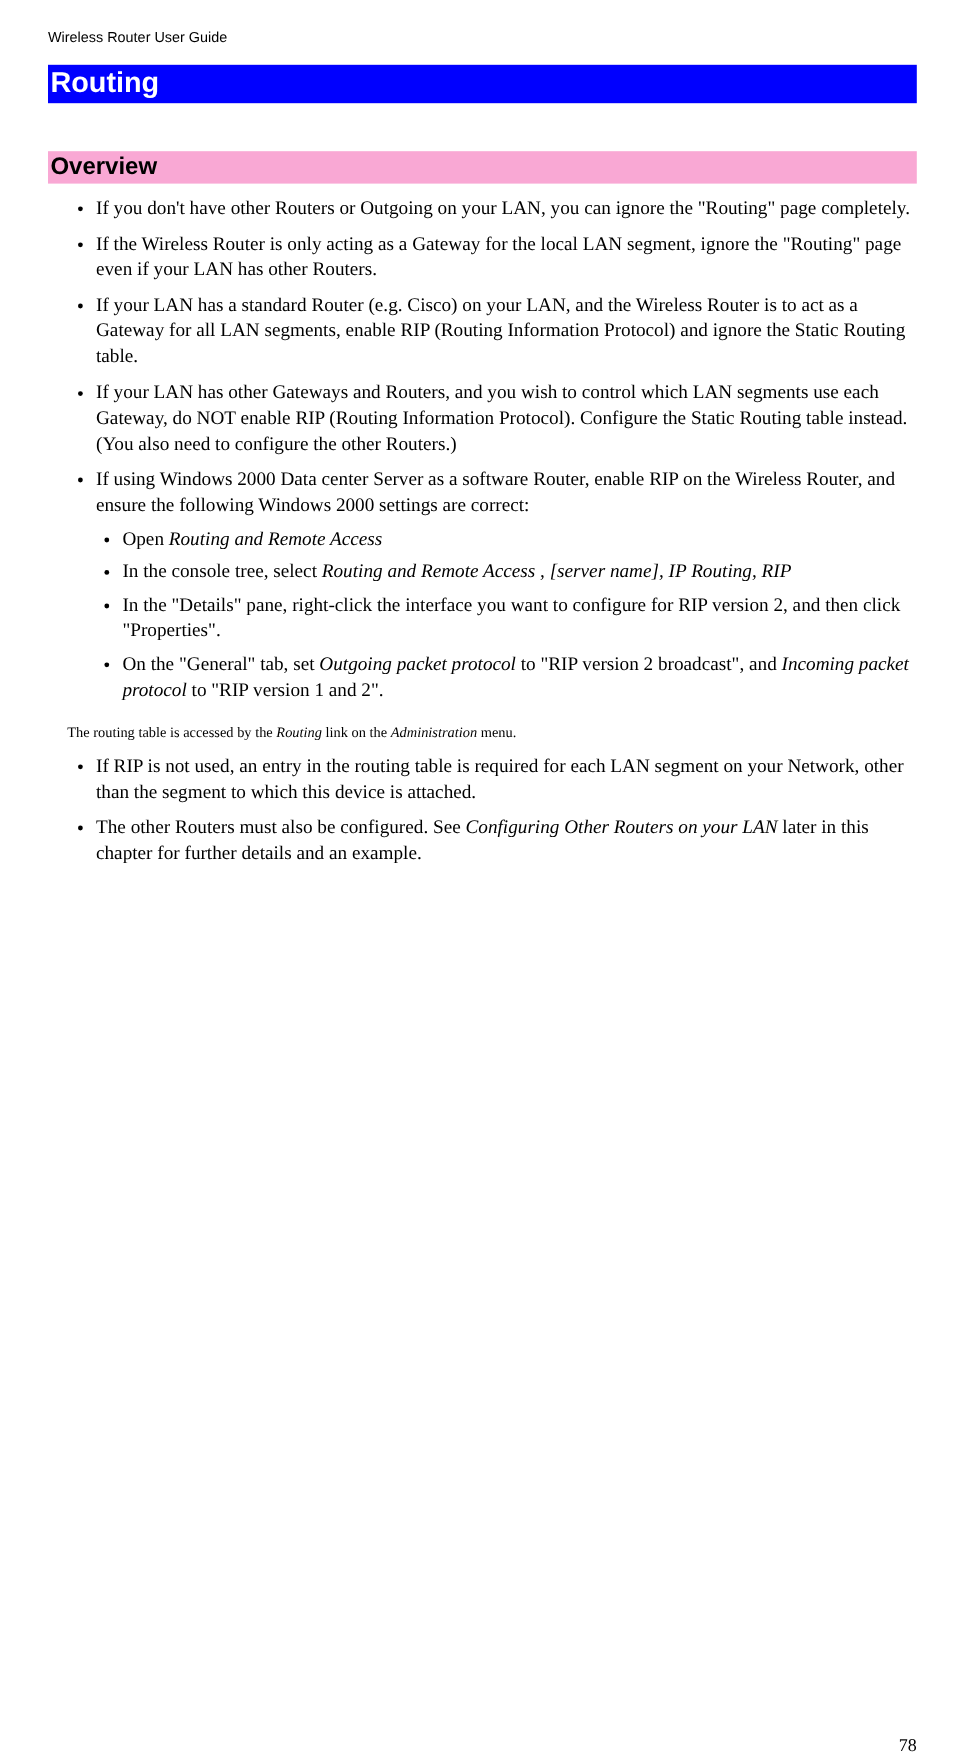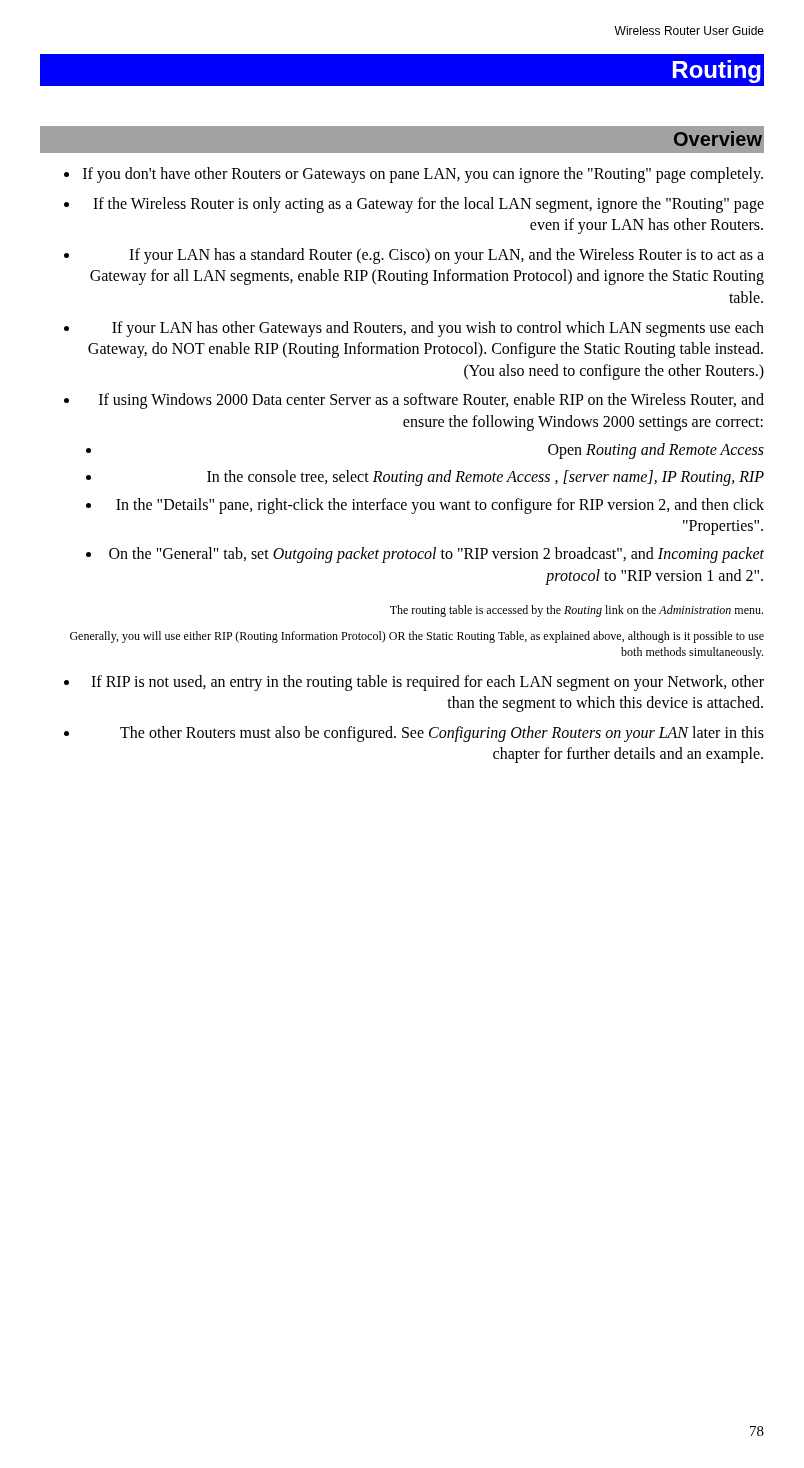--- a/index.html
+++ b/index.html
@@ -8,38 +8,37 @@
     font-family: "Times New Roman", Times, serif;
     background: #ffffff;
     color: #000000;
     width: 804px;
     min-height: 1468px;
     box-sizing: border-box;
     position: relative;
   }
   .page {
     padding: 24px 40px 40px 40px;
-    text-align: right;
   }
   .doc-header {
     font-family: Arial, Helvetica, sans-serif;
     font-size: 12px;
     margin-bottom: 16px;
   }
   .banner {
     background: #0000ff;
     color: #ffffff;
     font-family: Arial, Helvetica, sans-serif;
     font-weight: bold;
     font-size: 24px;
     padding: 2px 2px 2px 2px;
     margin-bottom: 40px;
   }
   .section-heading {
-    background: #a3a3a3;
+    background: #f9a8d4;
     font-family: Arial, Helvetica, sans-serif;
     font-weight: bold;
     font-size: 20px;
     padding: 2px 2px 2px 2px;
     margin-top: 24px;
     margin-bottom: 10px;
   }
   ul.top {
     list-style-type: disc;
     padding-left: 40px;
@@ -74,40 +73,40 @@
   }
   .sub-heading-2 {
     font-family: Arial, Helvetica, sans-serif;
     font-weight: bold;
     font-size: 17px;
     margin-top: 12px;
     margin-bottom: 4px;
   }
   .page-number {
     position: absolute;
-    bottom: 28px;
+    bottom: 4px;
     right: 40px;
     font-size: 15px;
     text-align: center;
   }
   em { font-style: italic; }
 </style>
 </head>
 <body>
 
 <div class="page">
 
   <div class="doc-header">Wireless Router User Guide</div>
 
   <div class="banner">Routing</div>
 
   <div class="section-heading">Overview</div>
 
   <ul class="top">
-    <li>If you don't have other Routers or Gateways on pane LAN, you can ignore the "Routing" page completely.</li>
+    <li>If you don't have other Routers or Outgoing on your LAN, you can ignore the "Routing" page completely.</li>
     <li>If the Wireless Router is only acting as a Gateway for the local LAN segment, ignore the "Routing" page even if your LAN has other Routers.</li>
     <li>If your LAN has a standard Router (e.g. Cisco) on your LAN, and the Wireless Router is to act as a Gateway for all LAN segments, enable RIP (Routing Information Protocol) and ignore the Static Routing table.</li>
     <li>If your LAN has other Gateways and Routers, and you wish to control which LAN segments use each Gateway, do NOT enable RIP (Routing Information Protocol). Configure the Static Routing table instead. (You also need to configure the other Routers.)</li>
     <li>
       <span>If using Windows 2000 Data center Server as a software Router, enable RIP on the Wireless Router, and ensure the following Windows 2000 settings are correct:</span>
       <ul class="inner">
         <li>
           <span>Open </span><em>Routing and Remote Access</em>
         </li>
         <li>
@@ -119,21 +118,20 @@
         </li>
       </ul>
     </li>
   </ul>
 
 
   <p class="body">
     <span>The routing table is accessed by the </span><em>Routing</em><span> link on the </span><em>Administration</em><span> menu.</span>
   </p>
 
-  <p class="body">Generally, you will use either RIP (Routing Information Protocol) OR the Static Routing Table, as explained above, although is it possible to use both methods simultaneously.</p>
 
   <ul class="top">
     <li>If RIP is not used, an entry in the routing table is required for each LAN segment on your Network, other than the segment to which this device is attached.</li>
     <li>
       <span>The other Routers must also be configured. See </span><em>Configuring Other Routers on your LAN</em><span> later in this chapter for further details and an example.</span>
     </li>
   </ul>
 
 </div>
 

